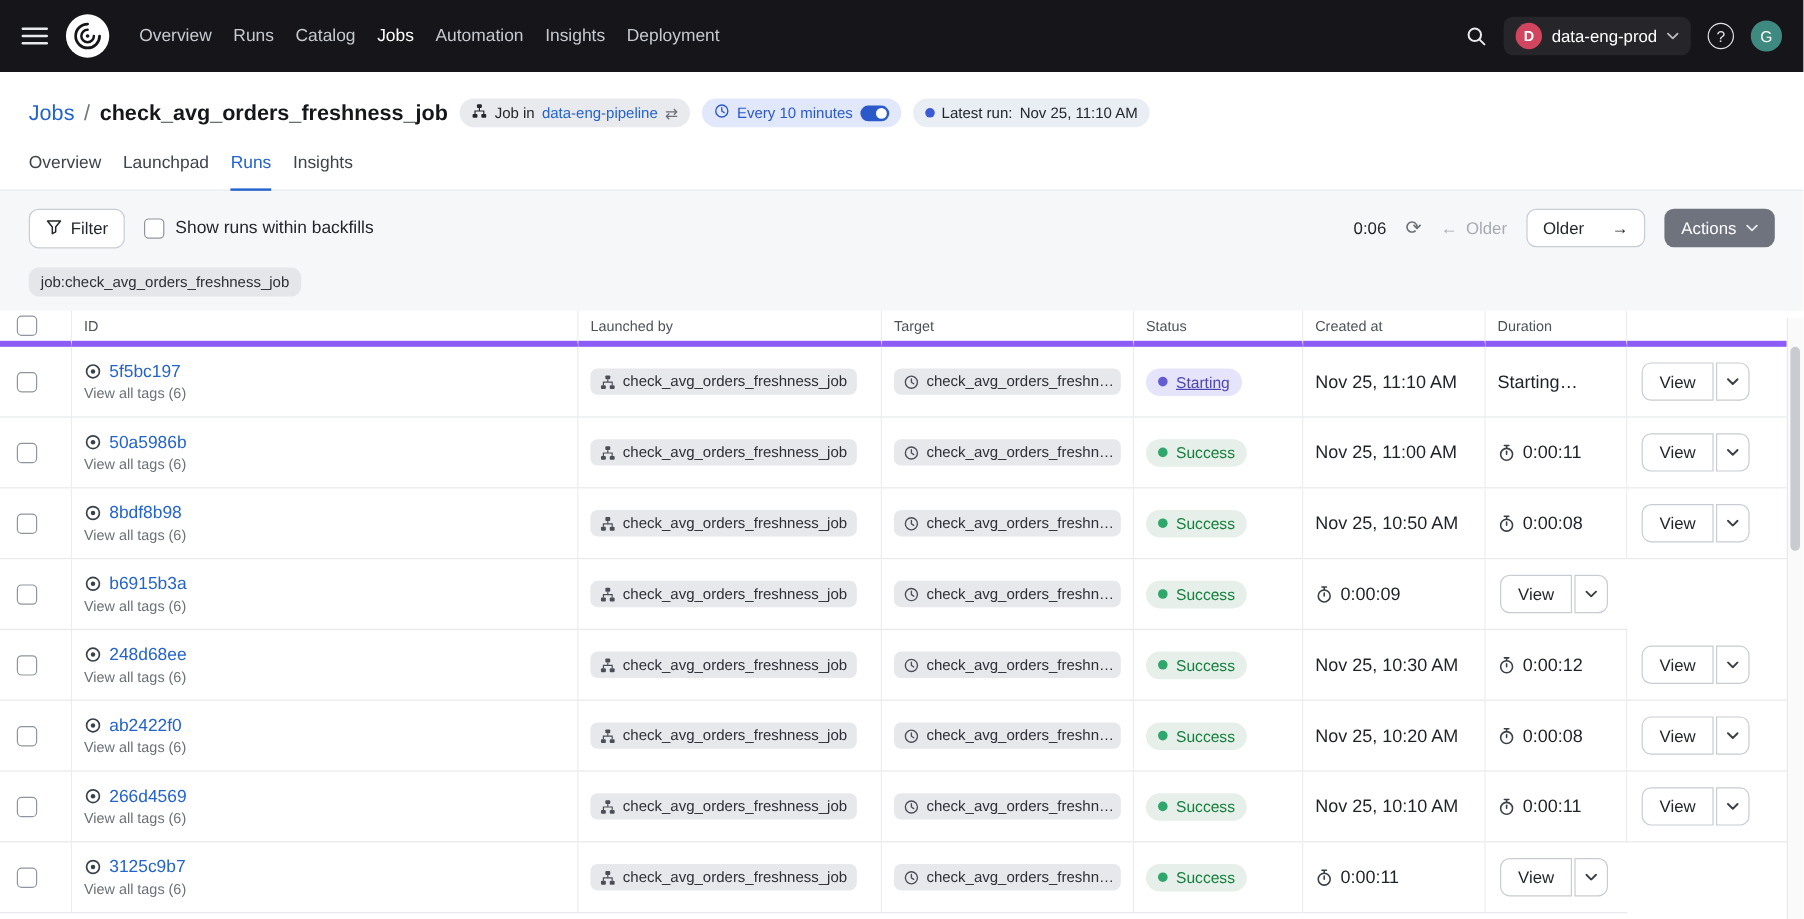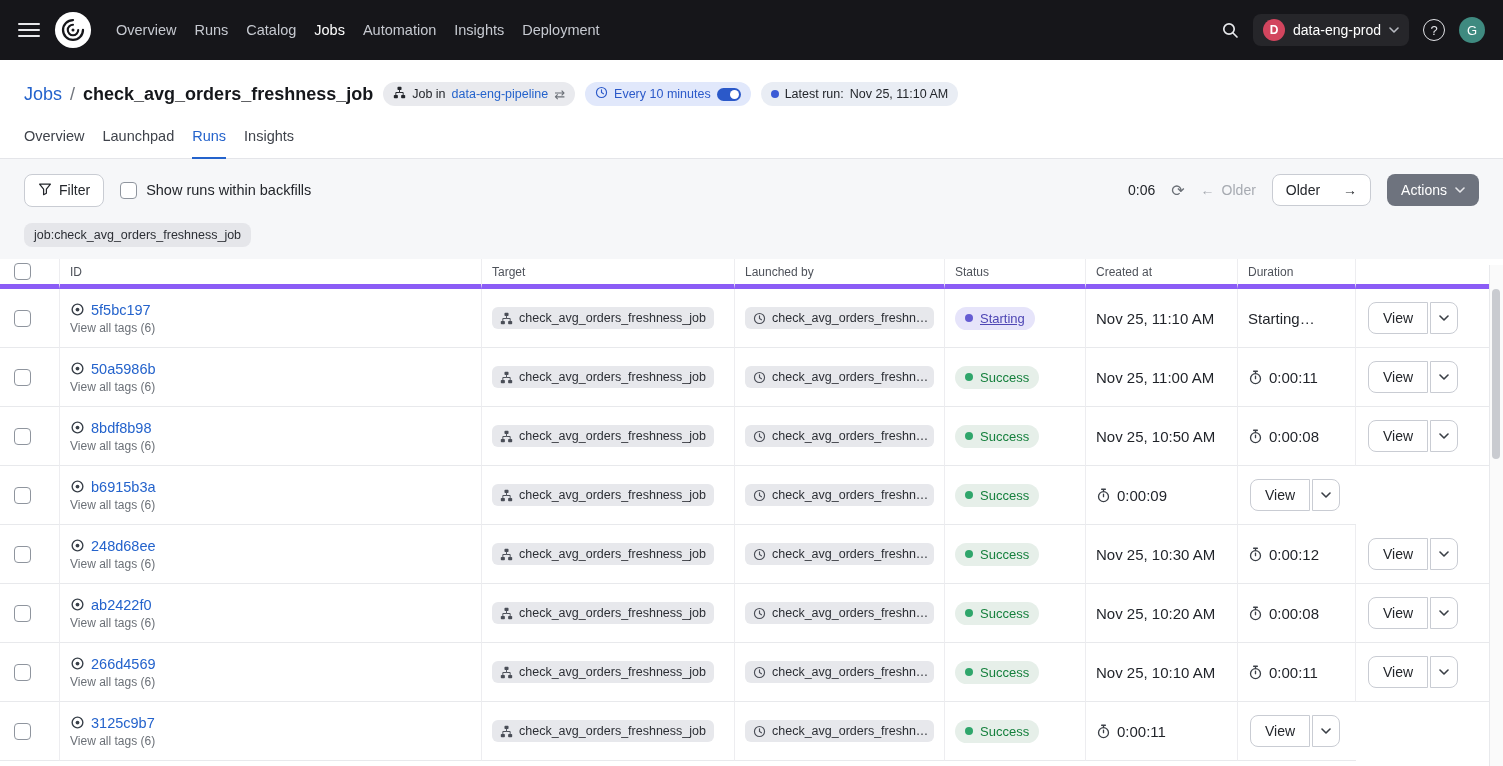--- a/index.html
+++ b/index.html
@@ -221,22 +221,22 @@
     <span class="filter-tag">job:check_avg_orders_freshness_job</span>
   </div>
 </section>
 
 <section class="table">
   <div class="trow thead">
     <div class="tcell cell-check">
         <input type="checkbox" class="cb" style="">
       </div>
     <div class="tcell">ID</div>
+    <div class="tcell">Launched by</div>
     <div class="tcell">Target</div>
-    <div class="tcell">Launched by</div>
     <div class="tcell">Status</div>
     <div class="tcell">Created at</div>
     <div class="tcell">Duration</div>
     <div class="tcell"></div>
   </div>
   <div id="runs-table-body">
   <div class="trow body">
     <div class="tcell cell-check">
           <input type="checkbox" class="cb" style="">
         </div>

